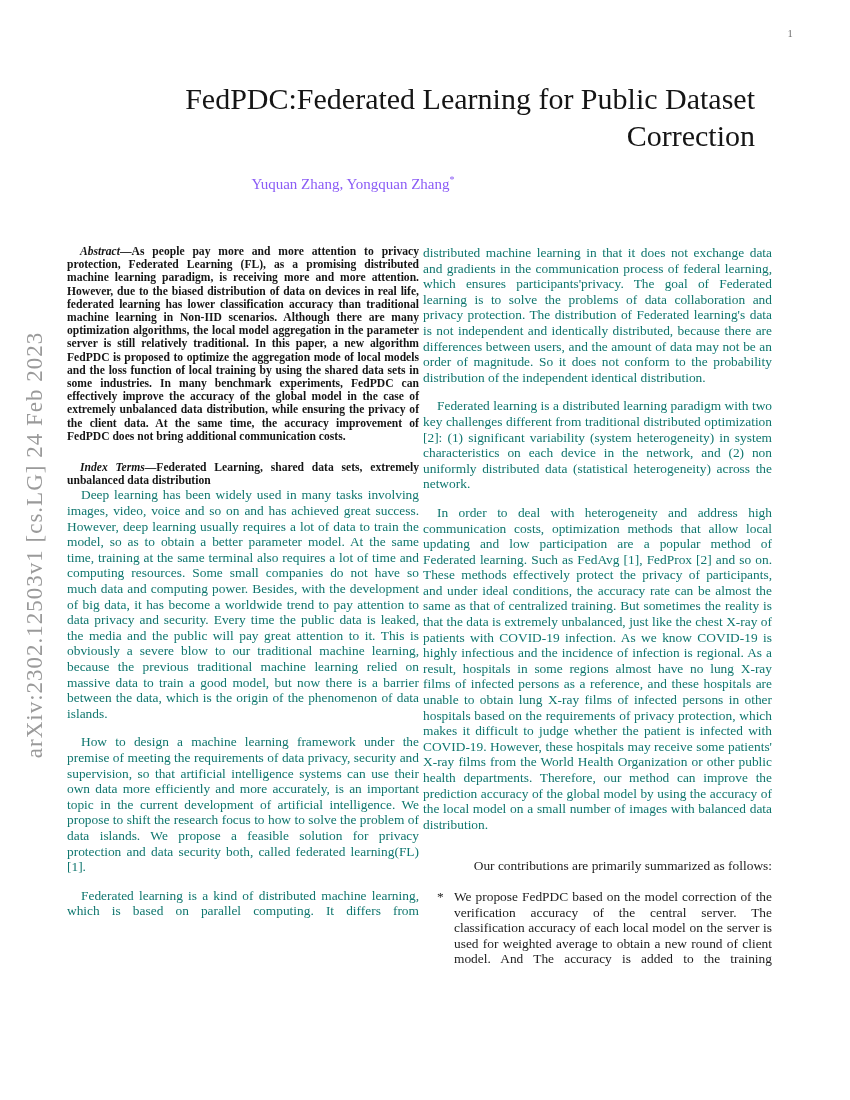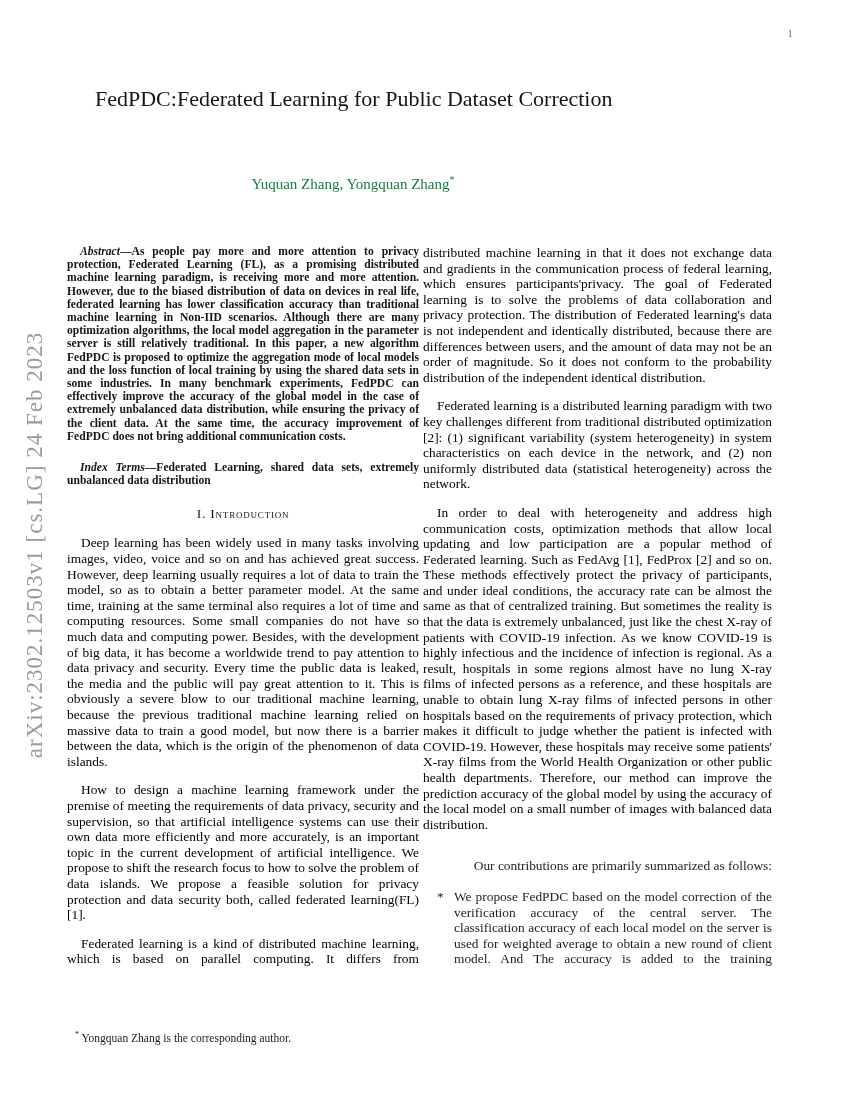--- a/index.html
+++ b/index.html
@@ -21,25 +21,25 @@
     position:absolute;left:35px;top:545px;
     transform:translate(-50%,-50%) rotate(-90deg);
     white-space:nowrap;
     font-size:23px;letter-spacing:1px;
     color:#9a9a9a;
   }
 
   .paper-title{
     position:absolute;top:80px;left:95px;width:660px;
     margin:0;font-weight:normal;
-    font-size:22px;line-height:37px;text-align:left;color:#151515;
+    font-size:30px;line-height:37px;text-align:right;color:#151515;
   }
   .paper-authors{
     position:absolute;top:174px;left:0;width:706px;
-    text-align:center;font-size:15px;color:#15803d;
+    text-align:center;font-size:15px;color:#8b5cf6;
   }
   .paper-authors sup{font-size:10px;}
 
   .columns{
     position:absolute;top:245px;left:67px;width:721px;
     display:flex;gap:4px;
   }
   .col-left{width:352px;}
   .col-right{width:349px;}
 
@@ -55,21 +55,21 @@
   .section-heading{
     margin-top:19px;margin-bottom:13px;
     text-align:center;
     font-size:13.5px;font-variant:small-caps;letter-spacing:0.8px;
     font-weight:normal;color:#151515;
   }
 
   .body-para{
     font-size:13.4px;line-height:15.6px;
     text-align:justify;text-indent:14px;
-    margin-bottom:13px;color:#000000;
+    margin-bottom:13px;color:#0f766e;
   }
   .body-para.no-indent{text-indent:0;}
   .body-para.cont{text-align-last:justify;}
   .body-para.last{margin-bottom:4px;}
 
   .contrib-intro{
     font-size:13.4px;line-height:15.6px;
     text-align:right;text-indent:0;
     margin-top:26px;margin-bottom:0;
   }
@@ -107,21 +107,20 @@
 
   <div class="paper-authors"><span>Yuquan Zhang, Yongquan Zhang</span><sup>*</sup></div>
 
   <div class="columns">
 
     <div class="col-left">
       <p class="abstract"><span class="lead-italic">Abstract</span><span>—As people pay more and more attention to privacy protection, Federated Learning (FL), as a promising distributed machine learning paradigm, is receiving more and more attention. However, due to the biased distribution of data on devices in real life, federated learning has lower classification accuracy than traditional machine learning in Non-IID scenarios. Although there are many optimization algorithms, the local model aggregation in the parameter server is still relatively traditional. In this paper, a new algorithm FedPDC is proposed to optimize the aggregation mode of local models and the loss function of local training by using the shared data sets in some industries. In many benchmark experiments, FedPDC can effectively improve the accuracy of the global model in the case of extremely unbalanced data distribution, while ensuring the privacy of the client data. At the same time, the accuracy improvement of FedPDC does not bring additional communication costs.</span></p>
 
       <p class="index-terms"><span class="lead-italic">Index Terms</span><span>—Federated Learning, shared data sets, extremely unbalanced data distribution</span></p>
 
-      <h2 class="section-heading">I. Introduction</h2>
 
       <p class="body-para">Deep learning has been widely used in many tasks involving images, video, voice and so on and has achieved great success. However, deep learning usually requires a lot of data to train the model, so as to obtain a better parameter model. At the same time, training at the same terminal also requires a lot of time and computing resources. Some small companies do not have so much data and computing power. Besides, with the development of big data, it has become a worldwide trend to pay attention to data privacy and security. Every time the public data is leaked, the media and the public will pay great attention to it. This is obviously a severe blow to our traditional machine learning, because the previous traditional machine learning relied on massive data to train a good model, but now there is a barrier between the data, which is the origin of the phenomenon of data islands.</p>
       <p class="body-para">How to design a machine learning framework under the premise of meeting the requirements of data privacy, security and supervision, so that artificial intelligence systems can use their own data more efficiently and more accurately, is an important topic in the current development of artificial intelligence. We propose to shift the research focus to how to solve the problem of data islands. We propose a feasible solution for privacy protection and data security both, called federated learning(FL) [1].</p>
       <p class="body-para cont last">Federated learning is a kind of distributed machine learning, which is based on parallel computing. It differs from</p>
     </div>
 
     <div class="col-right">
       <p class="body-para no-indent">distributed machine learning in that it does not exchange data and gradients in the communication process of federal learning, which ensures participants'privacy. The goal of Federated learning is to solve the problems of data collaboration and privacy protection. The distribution of Federated learning's data is not independent and identically distributed, because there are differences between users, and the amount of data may not be an order of magnitude. So it does not conform to the probability distribution of the independent identical distribution.</p>
       <p class="body-para">Federated learning is a distributed learning paradigm with two key challenges different from traditional distributed optimization [2]: (1) significant variability (system heterogeneity) in system characteristics on each device in the network, and (2) non uniformly distributed data (statistical heterogeneity) across the network.</p>
       <p class="body-para">In order to deal with heterogeneity and address high communication costs, optimization methods that allow local updating and low participation are a popular method of Federated learning. Such as FedAvg [1], FedProx [2] and so on. These methods effectively protect the privacy of participants, and under ideal conditions, the accuracy rate can be almost the same as that of centralized training. But sometimes the reality is that the data is extremely unbalanced, just like the chest X-ray of patients with COVID-19 infection. As we know COVID-19 is highly infectious and the incidence of infection is regional. As a result, hospitals in some regions almost have no lung X-ray films of infected persons as a reference, and these hospitals are unable to obtain lung X-ray films of infected persons in other hospitals based on the requirements of privacy protection, which makes it difficult to judge whether the patient is infected with COVID-19. However, these hospitals may receive some patients' X-ray films from the World Health Organization or other public health departments. Therefore, our method can improve the prediction accuracy of the global model by using the accuracy of the local model on a small number of images with balanced data distribution.</p>
@@ -129,15 +128,14 @@
       <p class="contrib-intro">Our contributions are primarily summarized as follows:</p>
 
       <div class="bullet-item">
         <span class="bullet-marker">*</span>
         <p class="bullet-text">We propose FedPDC based on the model correction of the verification accuracy of the central server. The classification accuracy of each local model on the server is used for weighted average to obtain a new round of client model. And The accuracy is added to the training</p>
       </div>
     </div>
 
   </div>
 
-  <div class="footnote"><sup>*</sup><span> Yongquan Zhang is the corresponding author.</span></div>
 
 </div>
 
 </body></html>

